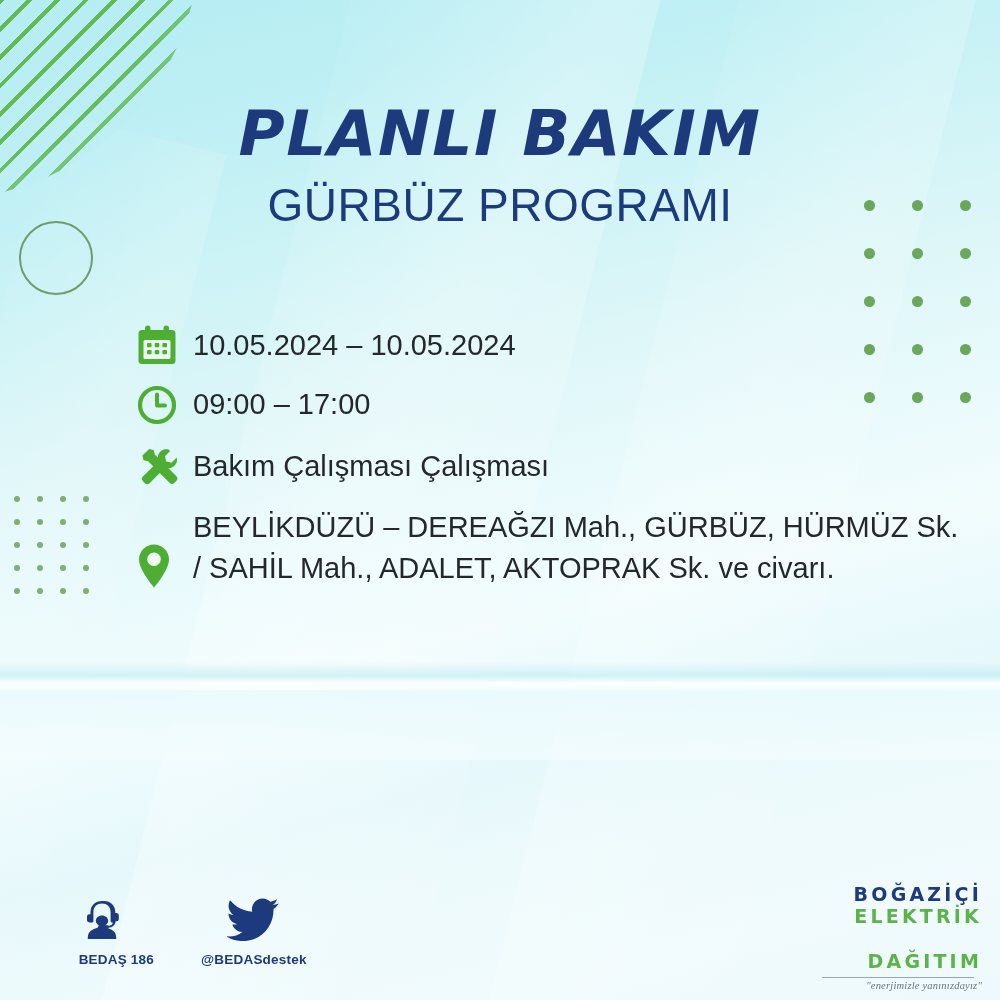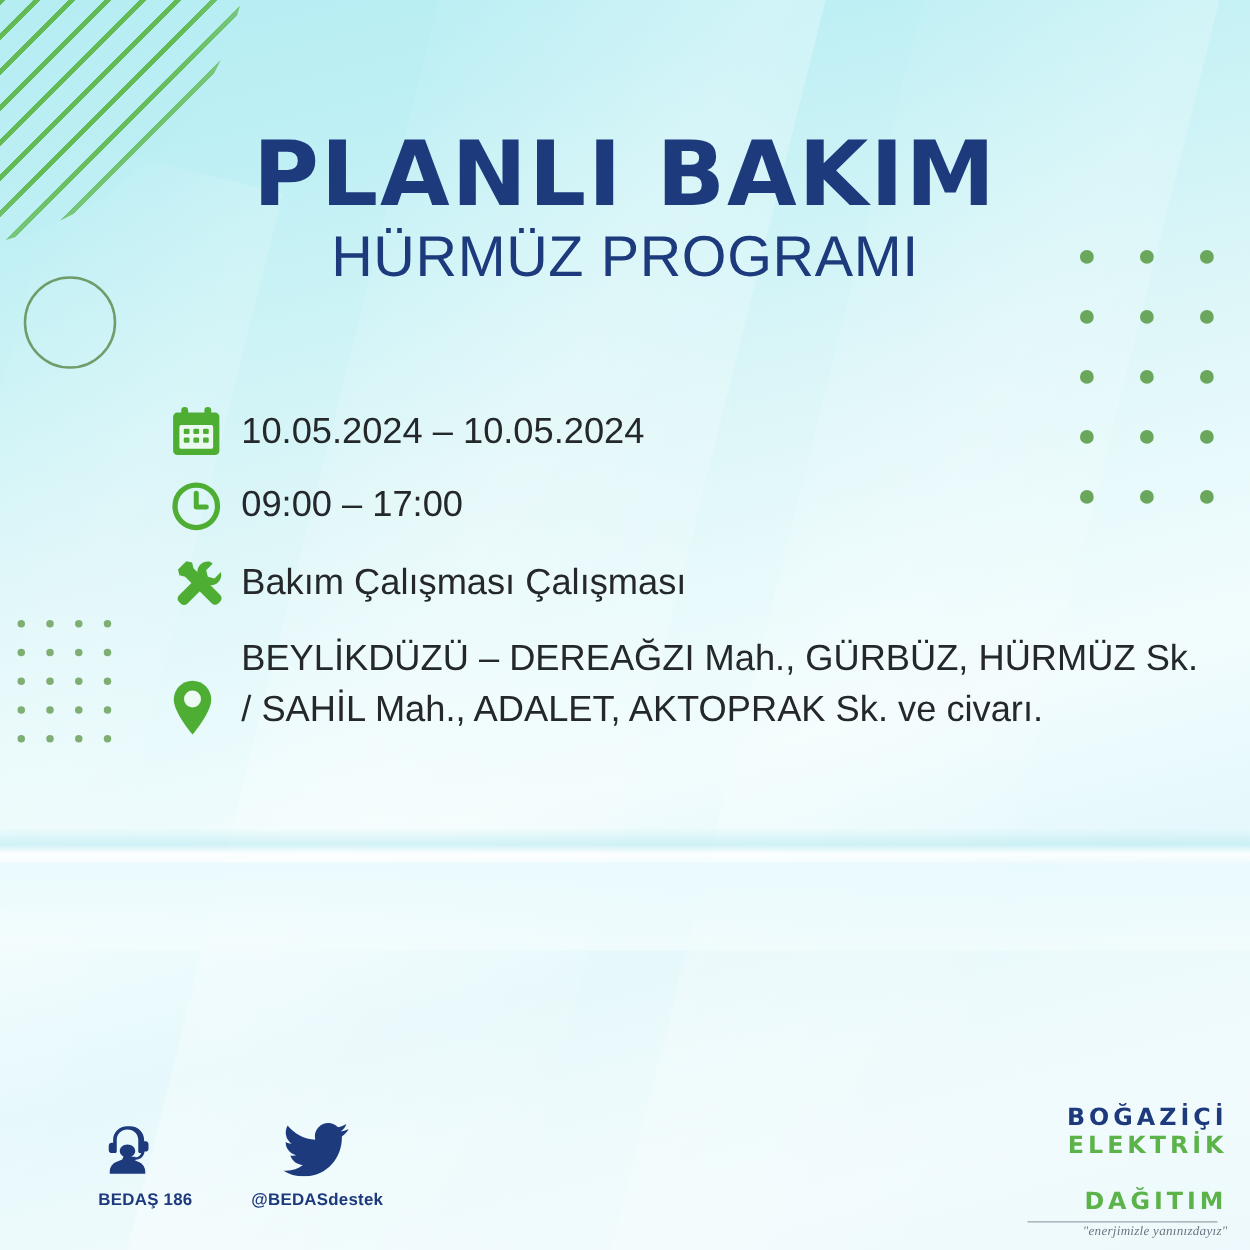--- a/index.html
+++ b/index.html
@@ -77,22 +77,23 @@
 
   #dots-right { left:864px; top:200px; grid-template-columns:repeat(3, 48px); grid-auto-rows:48px; }
   #dots-right .dot { width:11px; height:11px; }
 
   #dots-left { left:14px; top:496px; grid-template-columns:repeat(4, 23px); grid-auto-rows:23px; }
   #dots-left .dot { width:6px; height:6px; background:#7fae73; }
 
   
   .heading { position:absolute; left:0; right:0; text-align:center; color:#1d3a7c; }
   #title-main {
-    top:97px; font-size:72px; font-weight:bold; letter-spacing:1.5px;
+    top:97px; font-size:63px; font-weight:bold; letter-spacing:1.5px;
     font-family:"DejaVu Sans", sans-serif;
+    font-style:italic;
   }
   #title-sub {
     top:178px; font-size:46px; font-weight:normal; letter-spacing:.5px;
     font-family:"Liberation Sans", sans-serif;
   }
 
   
   #info { position:absolute; left:137px; top:322px; width:830px; }
   .row { display:flex; align-items:flex-end; margin-bottom:20px; }
   .row .ico { width:56px; flex:0 0 56px; display:flex; justify-content:flex-start; align-items:flex-start; padding-top:2px; }
@@ -179,21 +180,21 @@
       <span class="dot"></span>
       <span class="dot"></span>
       <span class="dot"></span>
       <span class="dot"></span>
       <span class="dot"></span>
       <span class="dot"></span>
       <span class="dot"></span>
     </div>
 
   <div class="heading" id="title-main">PLANLI BAKIM</div>
-  <div class="heading" id="title-sub">HÜRMÜZ PROGRAMI</div>
+  <div class="heading" id="title-sub">GÜRBÜZ PROGRAMI</div>
 
   <div id="info">
 
     <div class="row" id="row-date">
       <span class="ico">
         <svg width="40" height="42" viewBox="0 0 40 42">
           <rect x="8" y="1.5" width="5.5" height="11" rx="2.7" fill="#4eae33"></rect>
           <rect x="26.5" y="1.5" width="5.5" height="11" rx="2.7" fill="#4eae33"></rect>
           <rect x="1.5" y="6" width="37" height="34" rx="3.5" fill="#4eae33"></rect>
           <rect x="6.5" y="16" width="27" height="19" rx="1.5" fill="#eafaf1"></rect>

